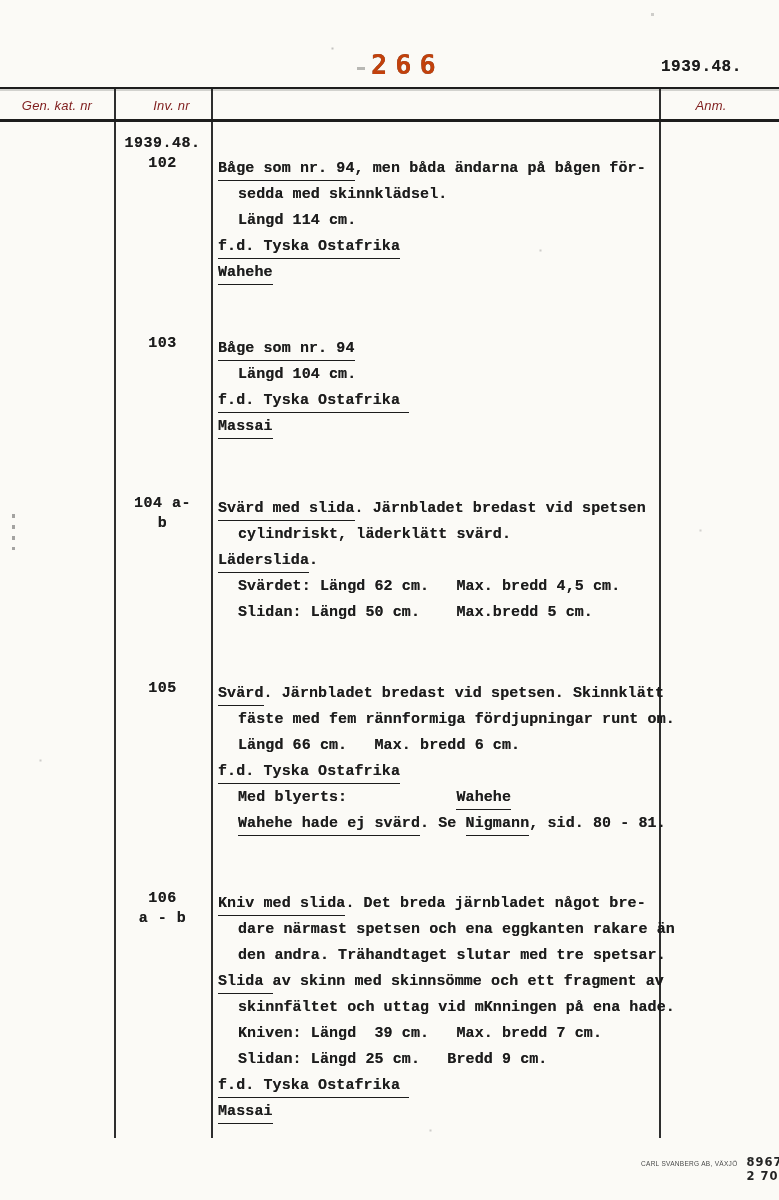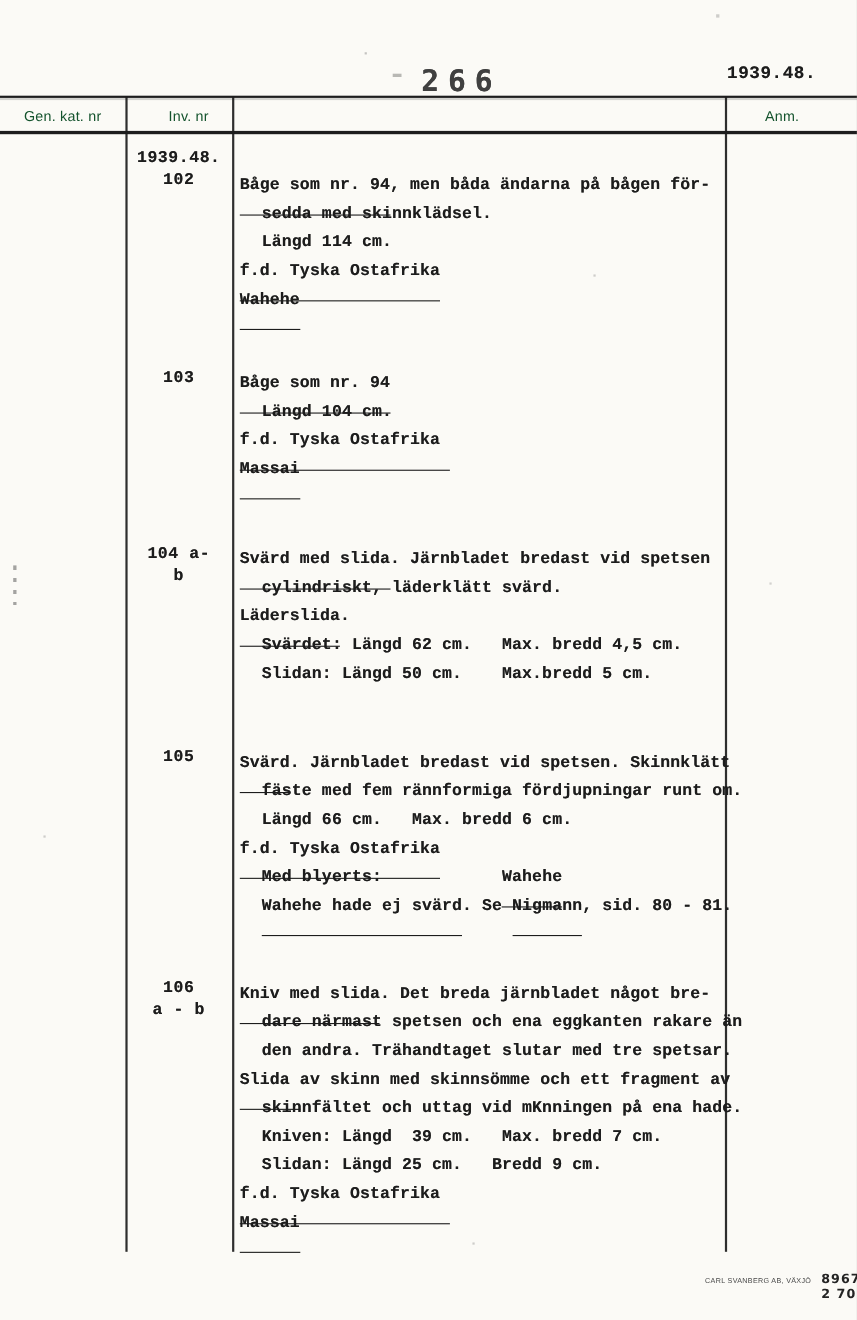--- a/index.html
+++ b/index.html
@@ -14,50 +14,50 @@
   .hline{position:absolute;left:0;width:779px;background:#1d1d1d;}
   .hline.top{top:87px;height:2px;box-shadow:0 2px 0 rgba(30,30,30,.18);}
   .hline.head-bottom{top:119px;height:3px;}
   .vline{position:absolute;top:88px;height:1050px;width:2px;background:rgba(28,28,28,.92);}
   .vline.v1{left:114px;}
   .vline.v2{left:211px;}
   .vline.v3{left:659px;}
   
   .th{
     position:absolute;top:98px;text-align:center;
-    font-family:"Liberation Sans",sans-serif;font-size:13px;color:#14532d;
-    text-shadow:none;letter-spacing:.2px;
+    font-family:"Liberation Sans",sans-serif;font-size:13px;color:#7f1d1d;
+    text-shadow:none;letter-spacing:.2px;font-style:italic;
   }
   .th.gen{left:0;width:114px;}
   .th.inv{left:114px;width:115px;}
   .th.anm{left:659px;width:104px;}
   
   .page-number{
-    position:absolute;left:371px;top:59px;
+    position:absolute;left:371px;top:49px;
     font-family:"DejaVu Sans Mono",monospace;font-weight:bold;
-    font-size:27px;letter-spacing:8px;color:#404040;margin-left:12px;
+    font-size:27px;letter-spacing:8px;color:#c2410c;
   }
   .collection-number{
     position:absolute;left:661px;top:58px;
     font-size:16px;font-weight:bold;letter-spacing:.5px;
   }
   
   .entry{position:absolute;left:114px;display:flex;align-items:flex-start;}
   .inv-col{
     width:97px;flex:0 0 97px;text-align:center;
     font-size:15px;font-weight:bold;line-height:20px;letter-spacing:.5px;
   }
   .body-col{
     width:452px;margin-left:7px;
     font-size:15px;font-weight:bold;line-height:26px;letter-spacing:.1px;
   }
   .tline{white-space:pre;height:26px;}
   .tline.ind1{margin-left:20px;}
   .tline.ind2{}
-  .u{border-bottom:1.7px solid #1c1c1c;padding-bottom:18px;}
+  .u{border-bottom:1.7px solid #1c1c1c;padding-bottom:3px;}
   
   .footer{position:absolute;left:641px;top:1155px;display:flex;align-items:baseline;gap:9px;text-shadow:none;}
   .printer{font-family:"Liberation Sans",sans-serif;font-size:6.5px;color:#4a4a4a;letter-spacing:.3px;white-space:nowrap;}
   .code{font-family:"DejaVu Sans",sans-serif;font-size:11.5px;font-weight:bold;color:#242424;letter-spacing:1px;}
   
   .artifact-margin{
     position:absolute;left:12px;top:514px;width:3px;height:36px;opacity:.5;
     background:repeating-linear-gradient(to bottom,#4c4c4c 0 4px,transparent 4px 11px);
   }
   .artifact-pagedot{position:absolute;left:357px;top:67px;width:8px;height:3px;background:#9b9b99;opacity:.7;}

